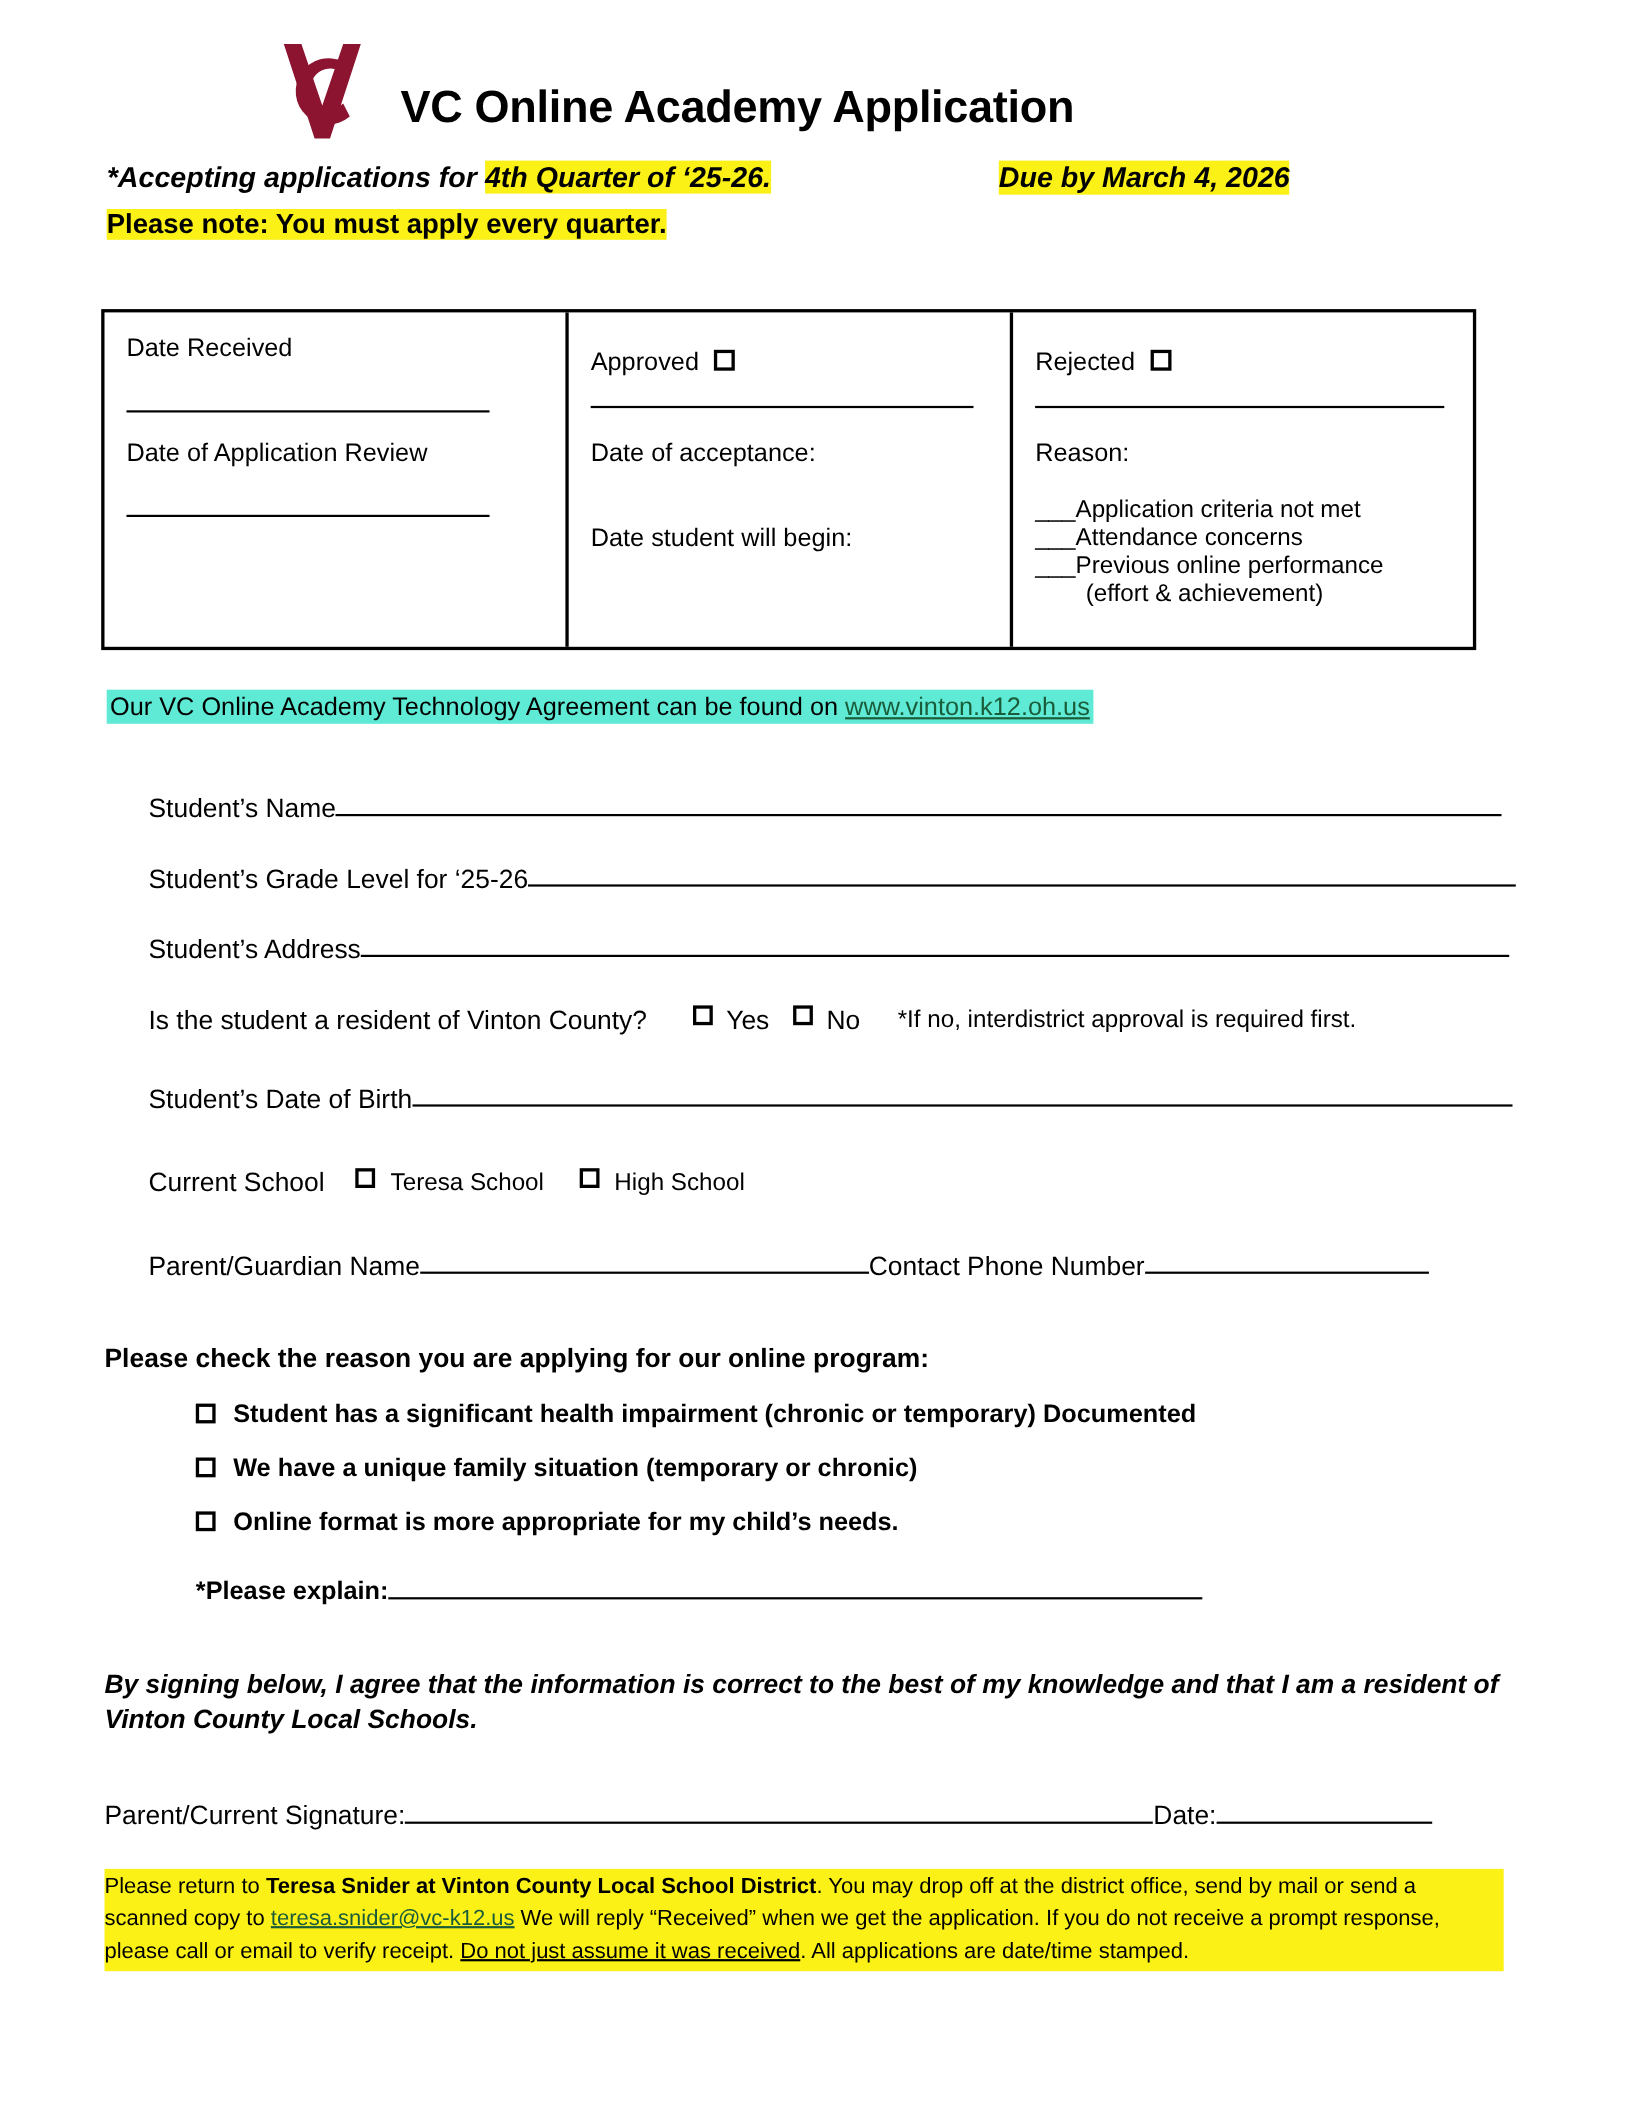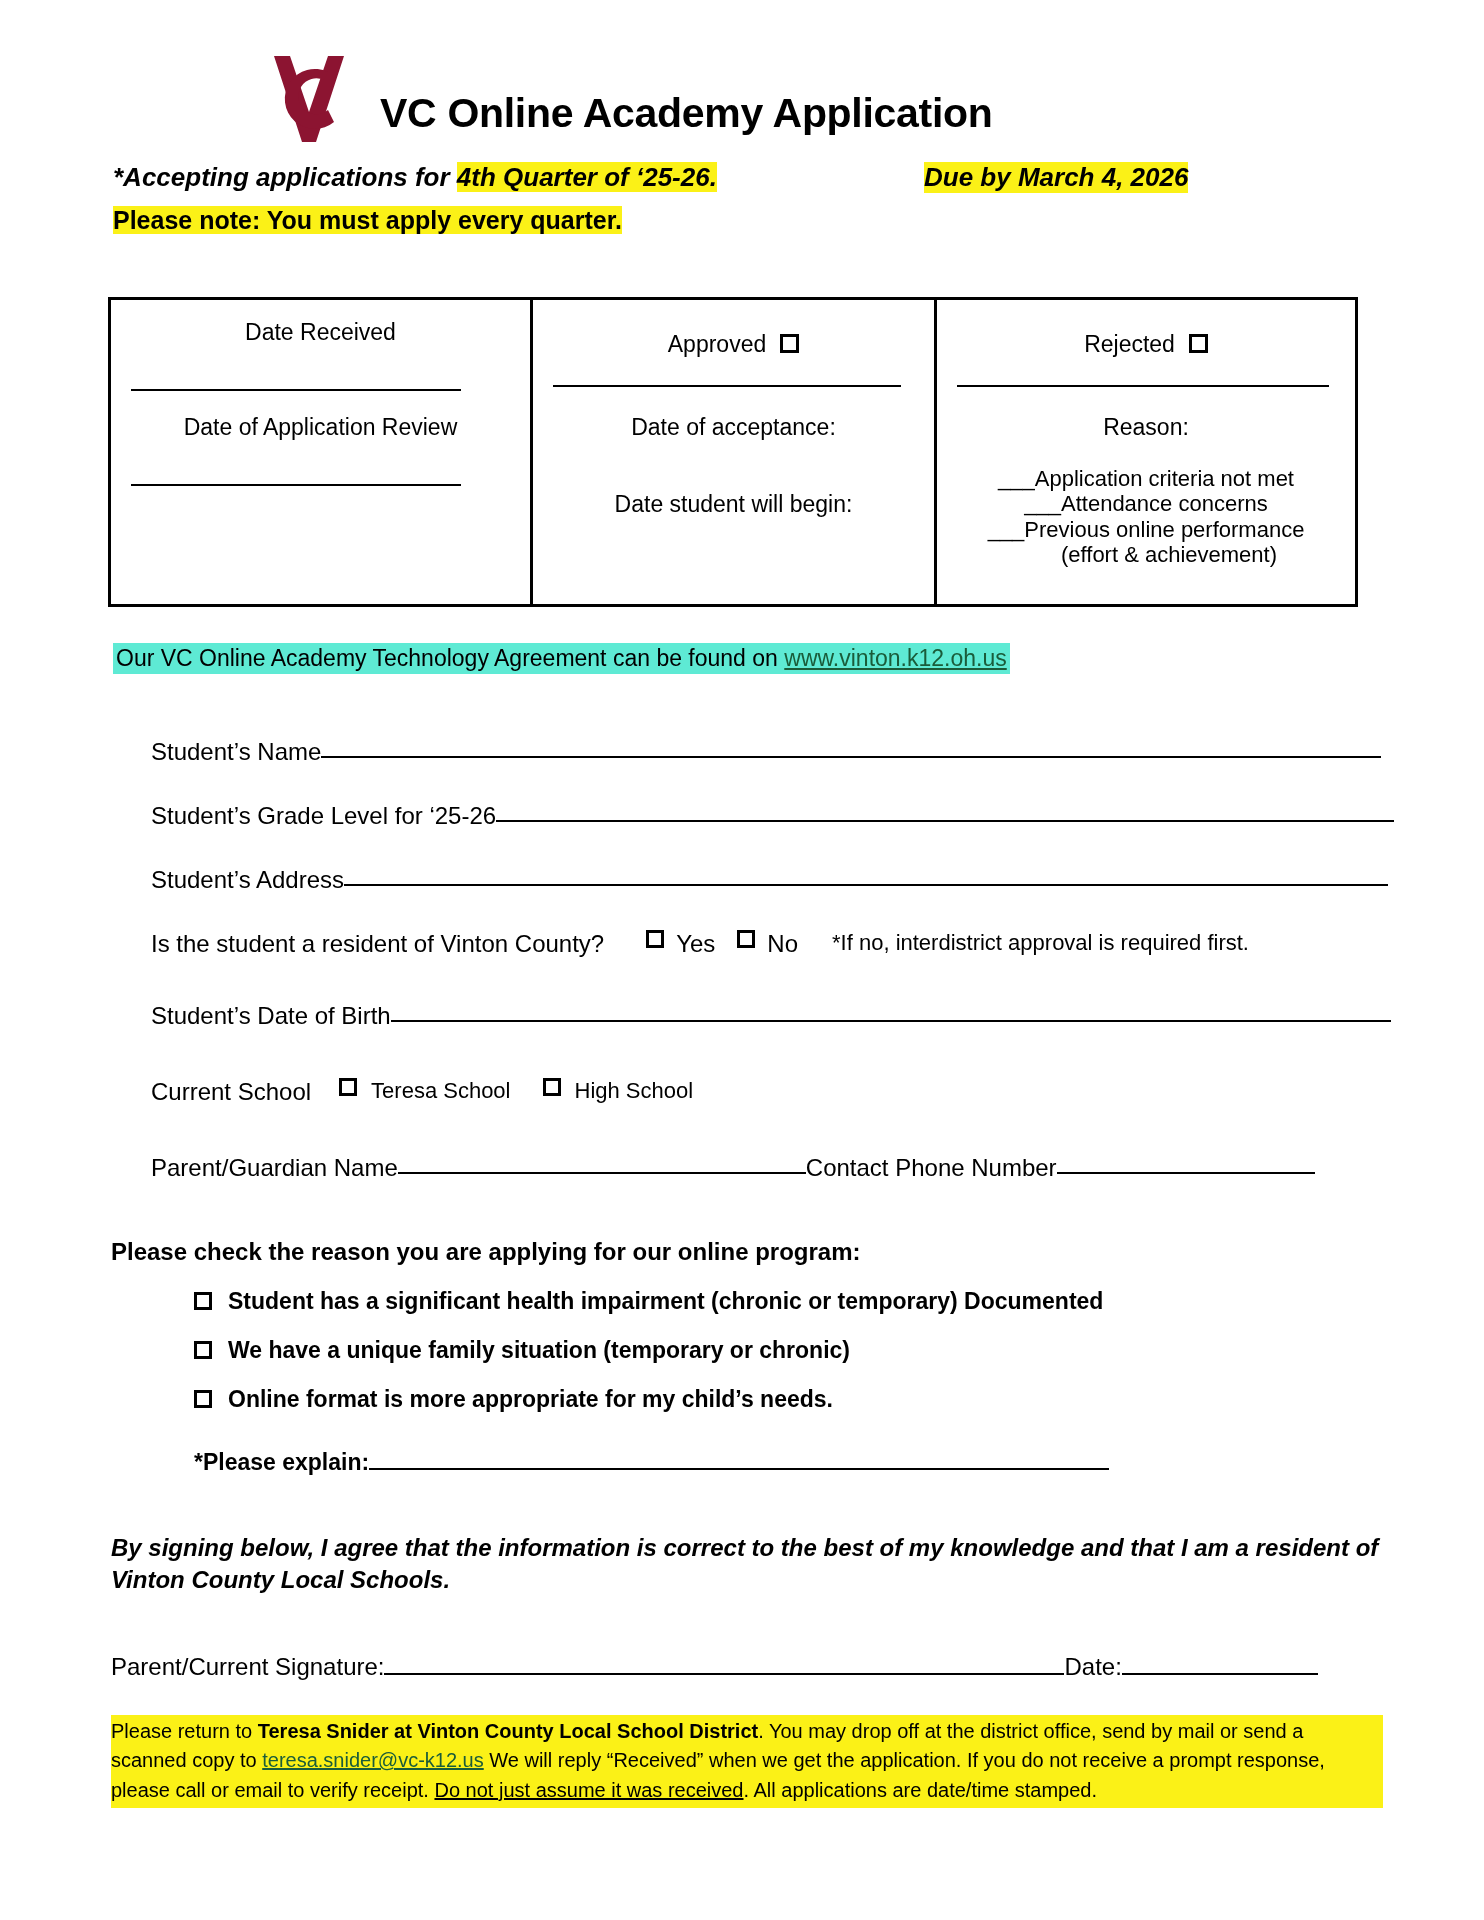--- a/index.html
+++ b/index.html
@@ -12,21 +12,21 @@
     height: 1920px;
     font-family: "Liberation Sans", sans-serif;
     color: #000000;
     position: relative;
     overflow: hidden;
   }
   .page {
     position: relative;
     width: 1484px;
     height: 1920px;
-    padding: 16px;
+    padding: 0;
     box-sizing: border-box;
   }
 
   
   .header-row {
     display: flex;
     align-items: flex-end;
     padding-top: 34px;
     padding-left: 250px;
   }
@@ -81,21 +81,20 @@
 
   
   .admin-table {
     margin: 62px 0 0 92px;
     width: 1250px;
     border: 3px solid #000;
     border-collapse: collapse;
     display: flex;
     box-sizing: border-box;
     height: 310px;
-    text-align: center;
   }
   .cell {
     box-sizing: border-box;
     padding: 18px 20px 10px 20px;
     position: relative;
   }
   .cell-left  { width: 424px; border-right: 3px solid #000; }
   .cell-mid   { width: 406px; border-right: 3px solid #000; }
   .cell-right { width: 420px; }
 

